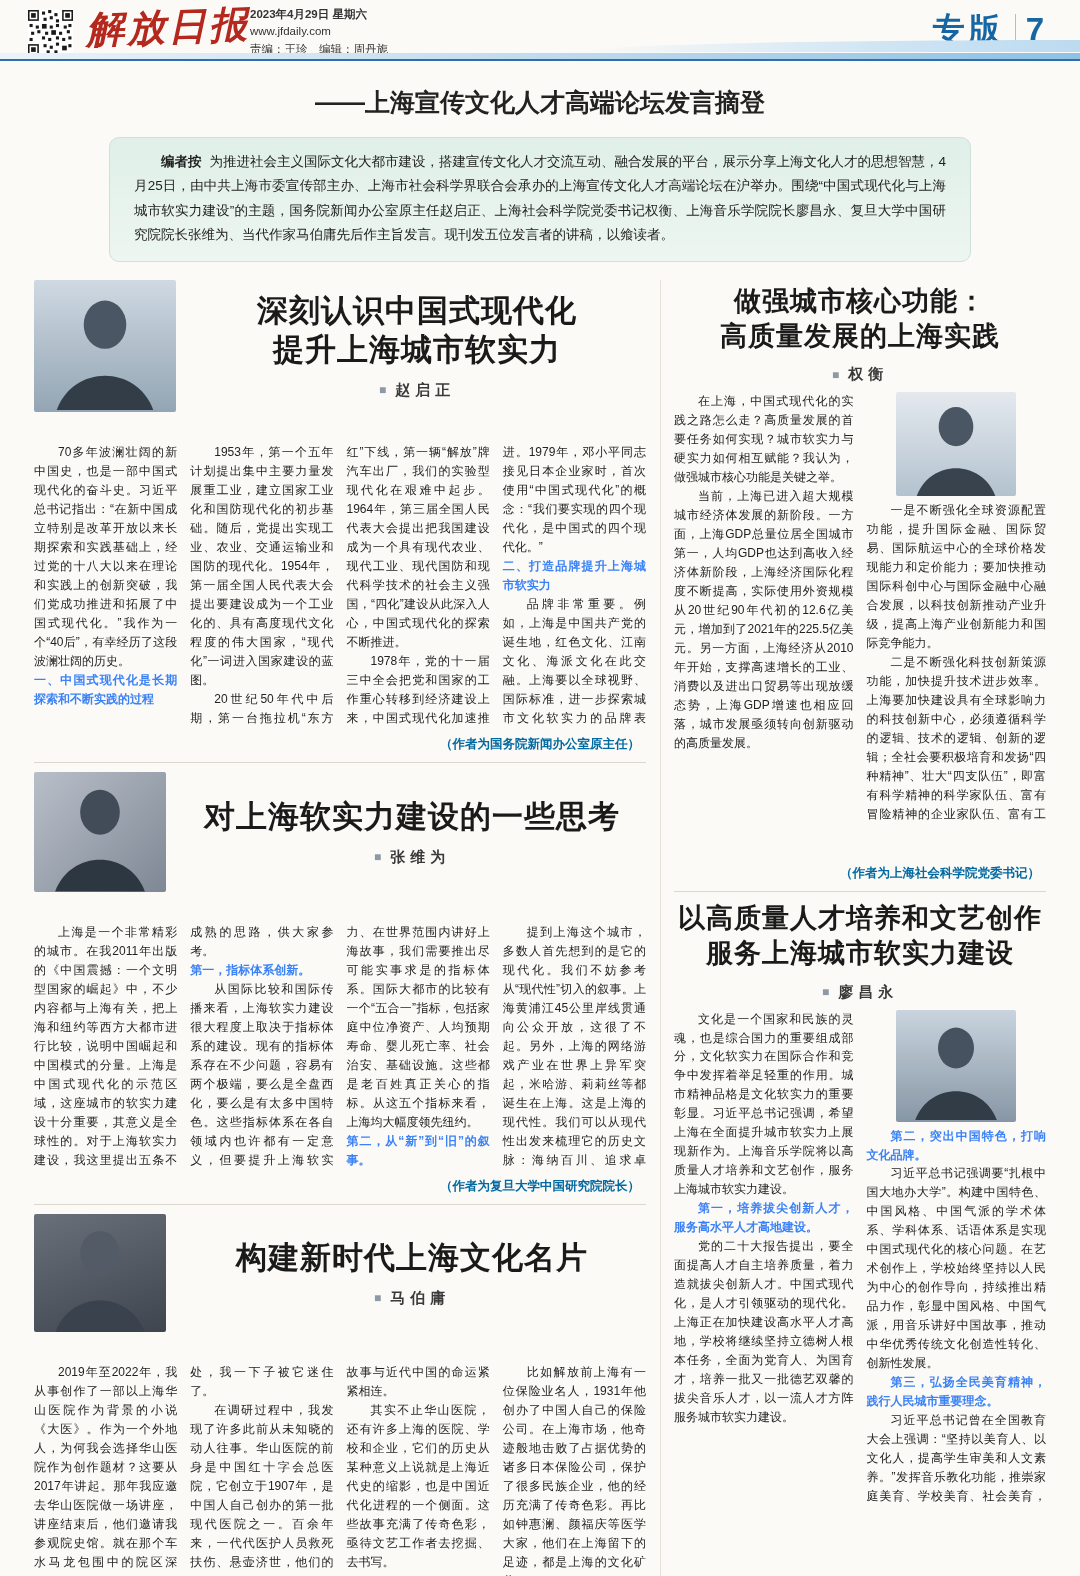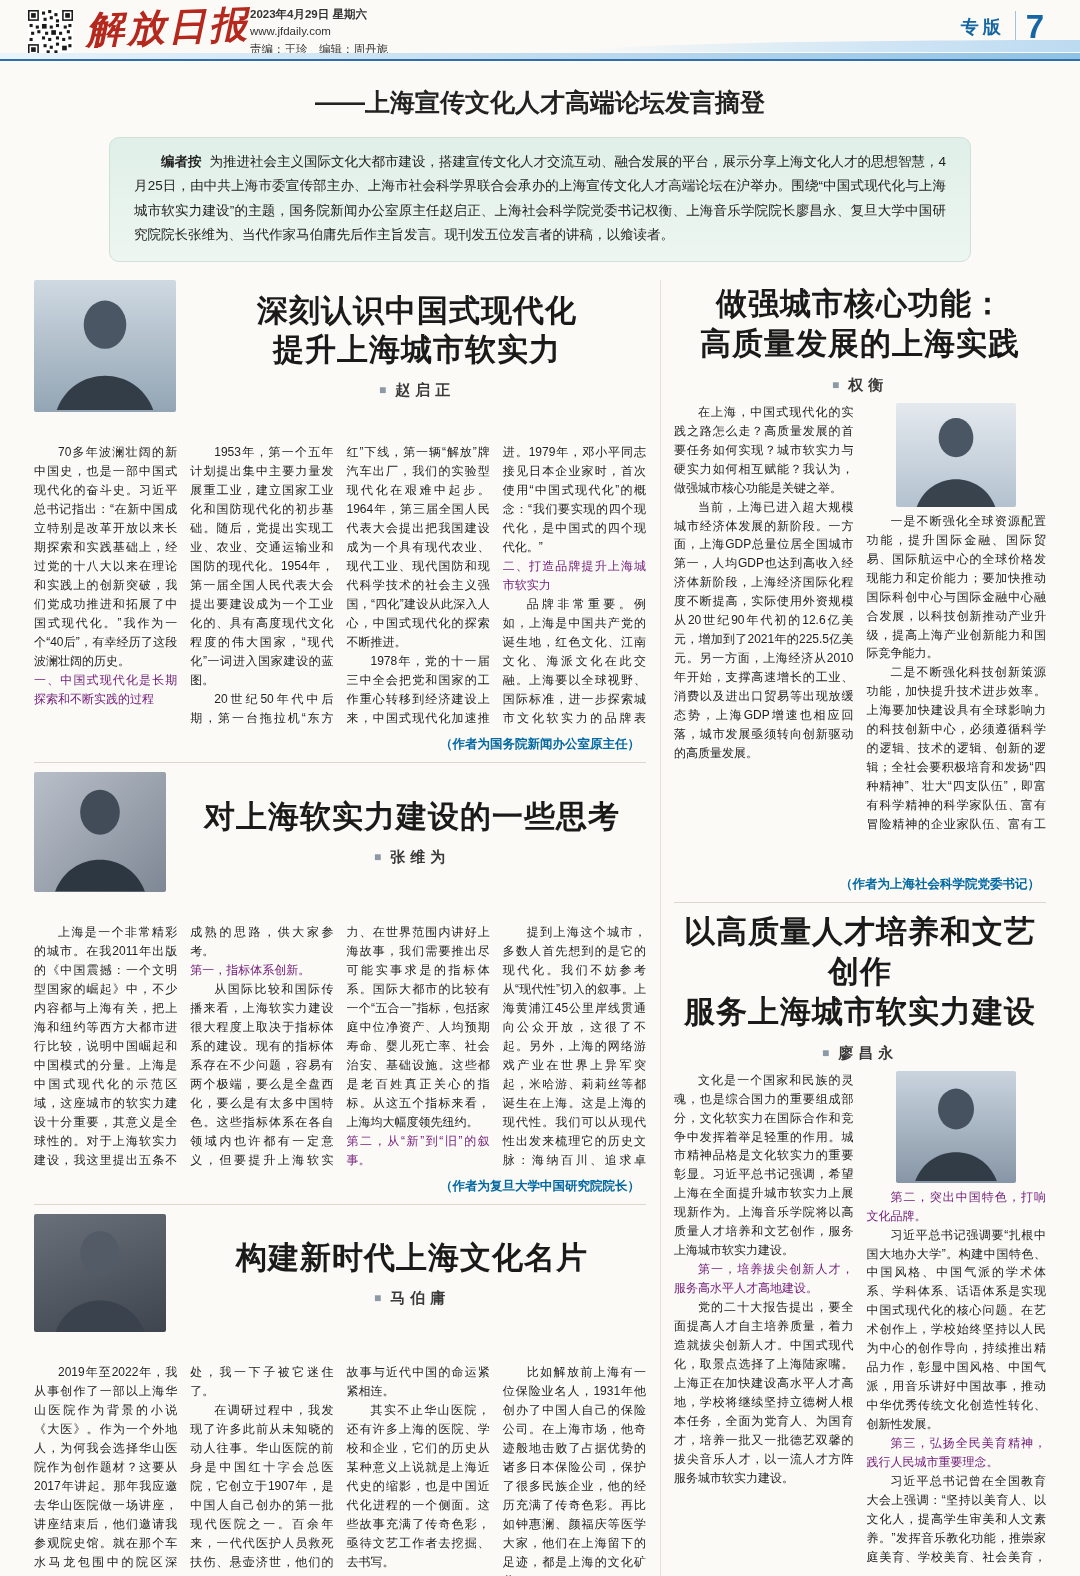--- a/index.html
+++ b/index.html
@@ -4,21 +4,21 @@
 <style>
   html,body{margin:0;padding:0;background:#d8d6d1;font-family:"Liberation Sans","DejaVu Sans",sans-serif;}
   .page{position:relative;width:1080px;height:1576px;margin:0 auto;background:#fbfaf7;overflow:hidden;box-shadow:0 0 6px rgba(0,0,0,.25);}
   
   .masthead{position:absolute;top:0;left:0;right:0;height:62px;}
   .qr{position:absolute;left:28px;top:10px;width:45px;height:45px;}
   .logo{position:absolute;left:86px;top:2px;font-family:"Liberation Serif","DejaVu Serif",serif;font-weight:900;font-style:italic;font-size:38px;color:#b5281e;letter-spacing:3px;transform:rotate(-2deg);}
   .mast-info{position:absolute;left:250px;top:6px;font-size:11.5px;line-height:1.5;color:#333;}
   .mast-info .d1{font-weight:bold;}
   .section-page{position:absolute;right:36px;top:8px;display:flex;align-items:center;gap:10px;}
-  .section-label{font-size:18px;font-weight:900;letter-spacing:4px;color:#1566a3;}
+  .section-label{font-size:32px;font-weight:900;letter-spacing:4px;color:#1566a3;}
   .sp-sep{width:1px;height:32px;background:#9fc3da;}
   .page-no{font-size:33px;font-weight:bold;color:#1566a3;}
   .swoosh{position:absolute;top:40px;right:0;width:46%;height:12px;background:linear-gradient(90deg,rgba(207,229,244,0),#cfe5f4 60%,#bcdaf0);border-radius:100% 0 0 0;}
   .mast-bar{position:absolute;top:53px;left:0;right:0;height:6px;background:linear-gradient(90deg,#eaf4fb,#bcd9ee 55%,#8ec2e4);}
   .mast-line{position:absolute;top:59px;left:0;right:0;height:2px;background:#2f6ea8;}
   
   .head-area{padding-top:72px;}
   .main-title{margin:8px 10px 0;text-align:center;font-size:57px;line-height:1.08;font-weight:900;color:#141414;letter-spacing:1px;}
   .main-sub{margin:14px 0 0;text-align:center;font-size:25px;font-weight:bold;color:#222;}
   
@@ -30,28 +30,28 @@
   .col-left{width:612px;flex:0 0 auto;}
   .col-right{flex:1;border-left:1px solid #e6e2d8;padding-left:13px;min-width:0;}
   .art-header{display:flex;gap:12px;align-items:stretch;}
   .photo{flex:0 0 auto;position:relative;overflow:hidden;border-radius:2px;}
   .photo svg{display:block;width:100%;height:100%;}
   .photo-a1{width:142px;height:132px;background:linear-gradient(180deg,#cfd9e2,#93a5b4);}
   .photo-a3{width:132px;height:120px;background:linear-gradient(135deg,#b9bfc9,#7e8894);}
   .photo-a5{width:132px;height:118px;background:linear-gradient(160deg,#6a707a,#3f454e);}
   .titlebox{flex:1;display:flex;flex-direction:column;justify-content:center;align-items:center;}
   .art-title{font-size:31px;font-weight:900;line-height:1.25;color:#1a1a1a;text-align:center;letter-spacing:1px;}
-  .art-title-r{font-size:31px;font-weight:900;line-height:1.3;color:#1a1a1a;text-align:center;letter-spacing:1px;margin:4px 0 0;}
+  .art-title-r{font-size:27px;font-weight:900;line-height:1.3;color:#1a1a1a;text-align:center;letter-spacing:1px;margin:4px 0 0;}
   .byline{margin-top:11px;font-size:15px;font-weight:bold;color:#3a3a3a;letter-spacing:5px;display:flex;align-items:center;gap:9px;}
   .byline .marker{color:#8d9aa6;font-size:12px;letter-spacing:0;}
   .body-cols{margin-top:8px;column-gap:13px;column-fill:auto;text-align:justify;font-size:12px;line-height:1.58;color:#232323;overflow:hidden;}
   .cols4{column-count:4;margin-top:31px;}
   .cols2{column-count:2;}
   .body-cols p{margin:0;text-indent:2em;}
-  .body-cols p.sub{font-weight:400;text-indent:0;color:#701a75;}
+  .body-cols p.sub{font-weight:700;text-indent:0;color:#3b82f6;}
   .body-cols p.sub.indent{text-indent:2em;}
   .body-a1{height:288px;}
   .body-a2{height:468px;}
   .body-a3{height:250px;}
   .body-a4{height:520px;}
   .body-a5{height:228px;}
   .inline-photo{display:block;break-inside:avoid;width:120px;margin:5px auto;overflow:hidden;border-radius:2px;}
   .inline-photo svg{display:block;width:100%;height:100%;}
   .photo-a2{height:104px;background:linear-gradient(180deg,#e4e9ee,#b3c2cf);}
   .photo-a4{height:112px;background:linear-gradient(180deg,#c9d4de,#8796a6);}
@@ -265,21 +265,21 @@
           <div>以高质量人才培养和文艺创作</div>
           <div>服务上海城市软实力建设</div>
         </div>
         <div class="byline" style="justify-content:center;">
           <span class="marker">■</span>
           <span>廖昌永</span>
         </div>
         <div class="body-cols cols2 body-a4">
           <p>文化是一个国家和民族的灵魂，也是综合国力的重要组成部分，文化软实力在国际合作和竞争中发挥着举足轻重的作用。城市精神品格是文化软实力的重要彰显。习近平总书记强调，希望上海在全面提升城市软实力上展现新作为。上海音乐学院将以高质量人才培养和文艺创作，服务上海城市软实力建设。</p>
           <p class="sub indent">第一，培养拔尖创新人才，服务高水平人才高地建设。</p>
-          <p>党的二十大报告提出，要全面提高人才自主培养质量，着力造就拔尖创新人才。中国式现代化，取景点选择了上海陆家嘴。上海正在加快建设高水平人才高地，学校将继续坚持立德树人根本任务，全面为党育人、为国育才，培养一批又一批德艺双馨的拔尖音乐人才，以一流人才方阵服务城市软实力建设。</p>
+          <p>党的二十大报告提出，要全面提高人才自主培养质量，着力造就拔尖创新人才。中国式现代化，是人才引领驱动的现代化。上海正在加快建设高水平人才高地，学校将继续坚持立德树人根本任务，全面为党育人、为国育才，培养一批又一批德艺双馨的拔尖音乐人才，以一流人才方阵服务城市软实力建设。</p>
           <span class="inline-photo photo-a4">
             <svg viewBox="0 0 100 90">
               <ellipse cx="50" cy="30" rx="15" ry="17" fill="#46525f"></ellipse>
               <path d="M16 90 C28 58 72 58 84 90 Z" fill="#323c47"></path>
             </svg>
           </span>
           <p class="sub indent">第二，突出中国特色，打响文化品牌。</p>
           <p>习近平总书记强调要“扎根中国大地办大学”。构建中国特色、中国风格、中国气派的学术体系、学科体系、话语体系是实现中国式现代化的核心问题。在艺术创作上，学校始终坚持以人民为中心的创作导向，持续推出精品力作，彰显中国风格、中国气派，用音乐讲好中国故事，推动中华优秀传统文化创造性转化、创新性发展。</p>
           <p class="sub indent">第三，弘扬全民美育精神，践行人民城市重要理念。</p>
           <p>习近平总书记曾在全国教育大会上强调：“坚持以美育人、以文化人，提高学生审美和人文素养。”发挥音乐教化功能，推崇家庭美育、学校美育、社会美育，是上海音乐学院建校以来一直遵循的重要理念和发展路径。</p>

